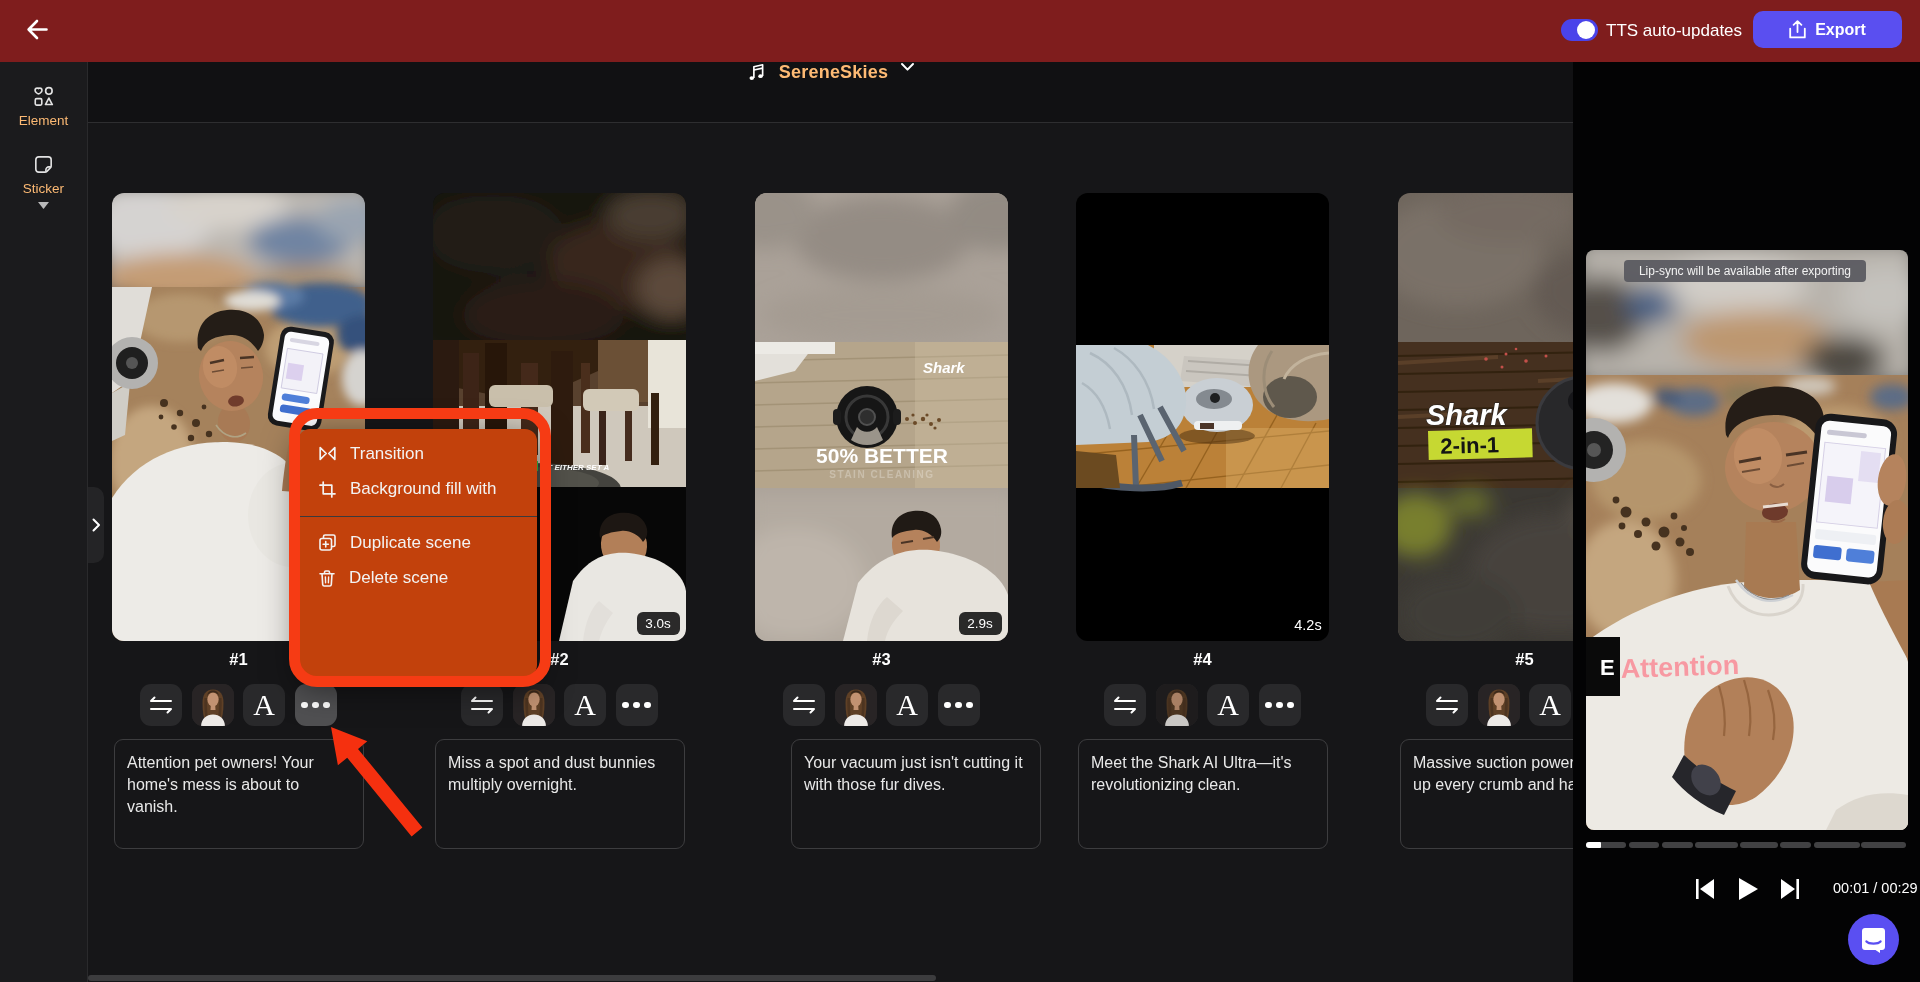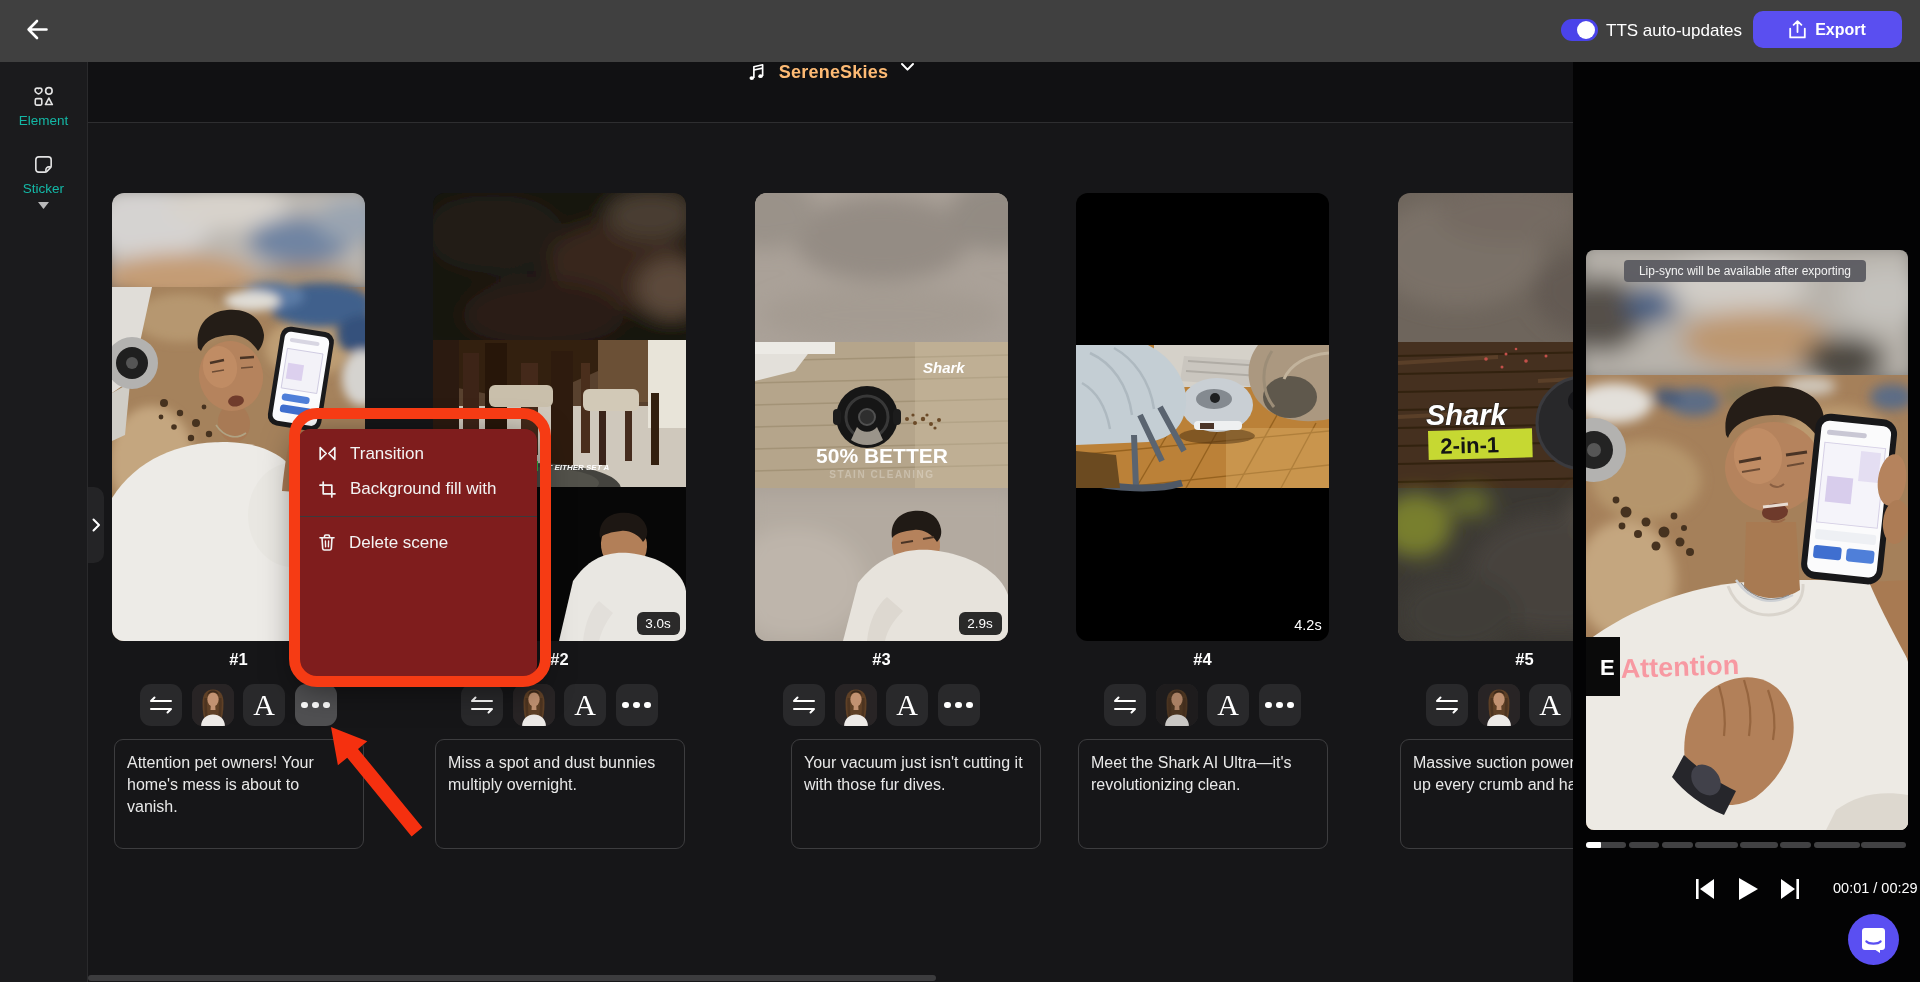--- a/index.html
+++ b/index.html
@@ -1,26 +1,26 @@
 <!DOCTYPE html>
 <html><head>
 <meta charset="utf-8">
 <style>
   html,body{margin:0;padding:0;background:#171719;font-family:"Liberation Sans",sans-serif;}
   #app{position:relative;width:1920px;height:982px;overflow:hidden;background:#171719;}
   .abs{position:absolute;}
   
-  #topbar{left:0;top:0;width:1920px;height:62px;background:#404040;}
+  #topbar{left:0;top:0;width:1920px;height:62px;background:#7f1d1d;}
   #tts-toggle{left:1561px;top:19px;width:37px;height:22px;border-radius:11px;background:#4a43ea;}
   #tts-knob{left:1577px;top:21px;width:18px;height:18px;border-radius:50%;background:#fff;}
   #tts-label{left:1606px;top:0;height:62px;line-height:62px;color:#fff;font-size:17px;font-weight:500;}
   #export{left:1753px;top:11px;width:149px;height:37px;border-radius:10px;background:#5a4ff0;color:#fff;font-size:16px;font-weight:600;display:flex;align-items:center;justify-content:center;gap:9px;}
   
   #sidebar{left:0;top:62px;width:87px;height:920px;background:#1b1b1d;border-right:1px solid #2a2a2c;}
-  .side-lbl{width:87px;text-align:center;color:#14b8a6;font-size:13.5px;}
+  .side-lbl{width:87px;text-align:center;color:#fdba74;font-size:13.5px;}
   
   #hdr{left:88px;top:62px;width:1485px;height:60px;background:#111113;border-bottom:1px solid #2e2e30;display:flex;align-items:flex-start;justify-content:center;gap:12px;color:#fdba74;}
   #hdr .title{font-size:18px;font-weight:600;letter-spacing:.2px;}
   
   #content{left:88px;top:123px;width:1485px;height:859px;background:#161618;}
   .card-thumb{position:absolute;top:70px;width:253px;height:448px;border-radius:12px;overflow:hidden;background:#111;}
   .scene-num{position:absolute;top:527px;width:253px;text-align:center;color:#fff;font-size:16.5px;font-weight:600;}
   .btnrow{position:absolute;top:561px;height:42px;display:flex;gap:9.5px;}
   .ibtn{width:42px;height:42px;border-radius:11px;background:#29292b;display:flex;align-items:center;justify-content:center;overflow:hidden;}
   .ibtn.active{background:#505052;}
@@ -30,21 +30,21 @@
   .script{position:absolute;top:616px;width:224px;height:84px;border:1px solid #3d3d3f;border-radius:9px;padding:12px 12px;color:#e8e8e8;font-size:16px;line-height:22px;}
   
   #panel{left:1573px;top:62px;width:347px;height:920px;background:#030304;}
   #video{left:1586px;top:250px;width:322px;height:580px;border-radius:8px;overflow:hidden;background:#222;}
   #tooltip{left:1624px;top:260px;width:242px;height:22px;border-radius:4px;background:rgba(88,88,94,.92);color:#f2f2f2;font-size:12px;line-height:22px;text-align:center;}
   .seg{position:absolute;top:842px;height:6px;border-radius:3px;background:#414143;}
   #seg-white{position:absolute;left:1586px;top:842px;width:15px;height:6px;border-radius:3px 1px 1px 3px;background:#fff;z-index:3;}
   #time{left:1818px;top:880px;width:90px;color:#fff;font-size:14.5px;margin-left:15px;}
   #chat{left:1848px;top:914px;width:51px;height:51px;border-radius:50%;background:#5a4ff2;display:flex;align-items:center;justify-content:center;}
   
-  #menu{left:298px;top:429px;width:239px;height:248px;background:#7f1d1d;border-radius:12px;box-shadow:0 10px 34px rgba(0,0,0,.55);padding-top:7px;box-sizing:border-box;z-index:20;}
+  #menu{left:298px;top:429px;width:239px;height:248px;background:#c2410c;border-radius:12px;box-shadow:0 10px 34px rgba(0,0,0,.55);padding-top:7px;box-sizing:border-box;z-index:20;}
   .mitem{height:35.5px;display:flex;align-items:center;padding-left:21px;gap:14px;color:#f3f3f3;font-size:17px;}
   .mdiv{height:1px;background:#3a3a3c;margin:8.5px 0;}
   #redring{left:289px;top:408px;width:262px;height:279px;border:11px solid #f63b14;border-radius:28px;box-sizing:border-box;z-index:21;}
   #arrowsvg{left:300px;top:700px;z-index:22;}
   #tab-handle{left:88px;top:487px;width:16px;height:76px;background:#242426;border-radius:0 10px 10px 0;z-index:5;display:flex;align-items:center;justify-content:center;}
   #hscroll{left:88px;top:975px;width:848px;height:6px;border-radius:3px;background:#3c3c3e;z-index:6;}
 </style>
 </head>
 <body>
 <div id="app">
@@ -620,20 +620,28 @@
       <span>Transition</span>
     </div>
     <div class="mitem">
       <svg width="17" height="17" viewBox="0 0 17 17">
           <path d="M1 4.2 L12.8 4.2 L12.8 16 M4.2 1 L4.2 12.8 L16 12.8" fill="none" stroke="#f3f3f3" stroke-width="1.7" stroke-linecap="round" stroke-linejoin="round"></path>
         </svg>
       <span>Background fill with</span>
     </div>
     <div class="mdiv"></div>
     <div class="mitem">
+      <svg width="17" height="17" viewBox="0 0 17 17">
+          <path d="M4.5 4 L4.5 2.6 C4.5 1.7 5.2 1 6.1 1 L14.4 1 C15.3 1 16 1.7 16 2.6 L16 10.9 C16 11.8 15.3 12.5 14.4 12.5 L13 12.5" fill="none" stroke="#f3f3f3" stroke-width="1.6"></path>
+          <rect x="1" y="4.5" width="11.5" height="11.5" rx="2" fill="none" stroke="#f3f3f3" stroke-width="1.6"></rect>
+          <path d="M6.75 7.6 L6.75 13 M4.1 10.3 L9.4 10.3" stroke="#f3f3f3" stroke-width="1.6" stroke-linecap="round"></path>
+        </svg>
+      <span>Duplicate scene</span>
+    </div>
+    <div class="mitem">
       <svg width="16" height="17" viewBox="0 0 16 17">
           <path d="M1 3.8 L15 3.8 M5.5 3.5 L5.5 2.2 C5.5 1.5 6 1 6.7 1 L9.3 1 C10 1 10.5 1.5 10.5 2.2 L10.5 3.5 M3 3.8 L3.7 14.6 C3.8 15.4 4.4 16 5.2 16 L10.8 16 C11.6 16 12.2 15.4 12.3 14.6 L13 3.8" fill="none" stroke="#f3f3f3" stroke-width="1.6" stroke-linecap="round" stroke-linejoin="round"></path>
           <path d="M6.4 7 L6.6 12.8 M9.6 7 L9.4 12.8" stroke="#f3f3f3" stroke-width="1.4" stroke-linecap="round"></path>
         </svg>
       <span>Delete scene</span>
     </div>
   </div>
   <div id="redring" class="abs"></div>
   <svg id="arrowsvg" class="abs" width="140" height="150" viewBox="0 0 140 150">
     <polygon points="31,27 67.3,41.3 58,48.9 122.4,127.6 111.6,136.4 47.2,57.7 37.9,65.3" fill="#f5300f"></polygon>

